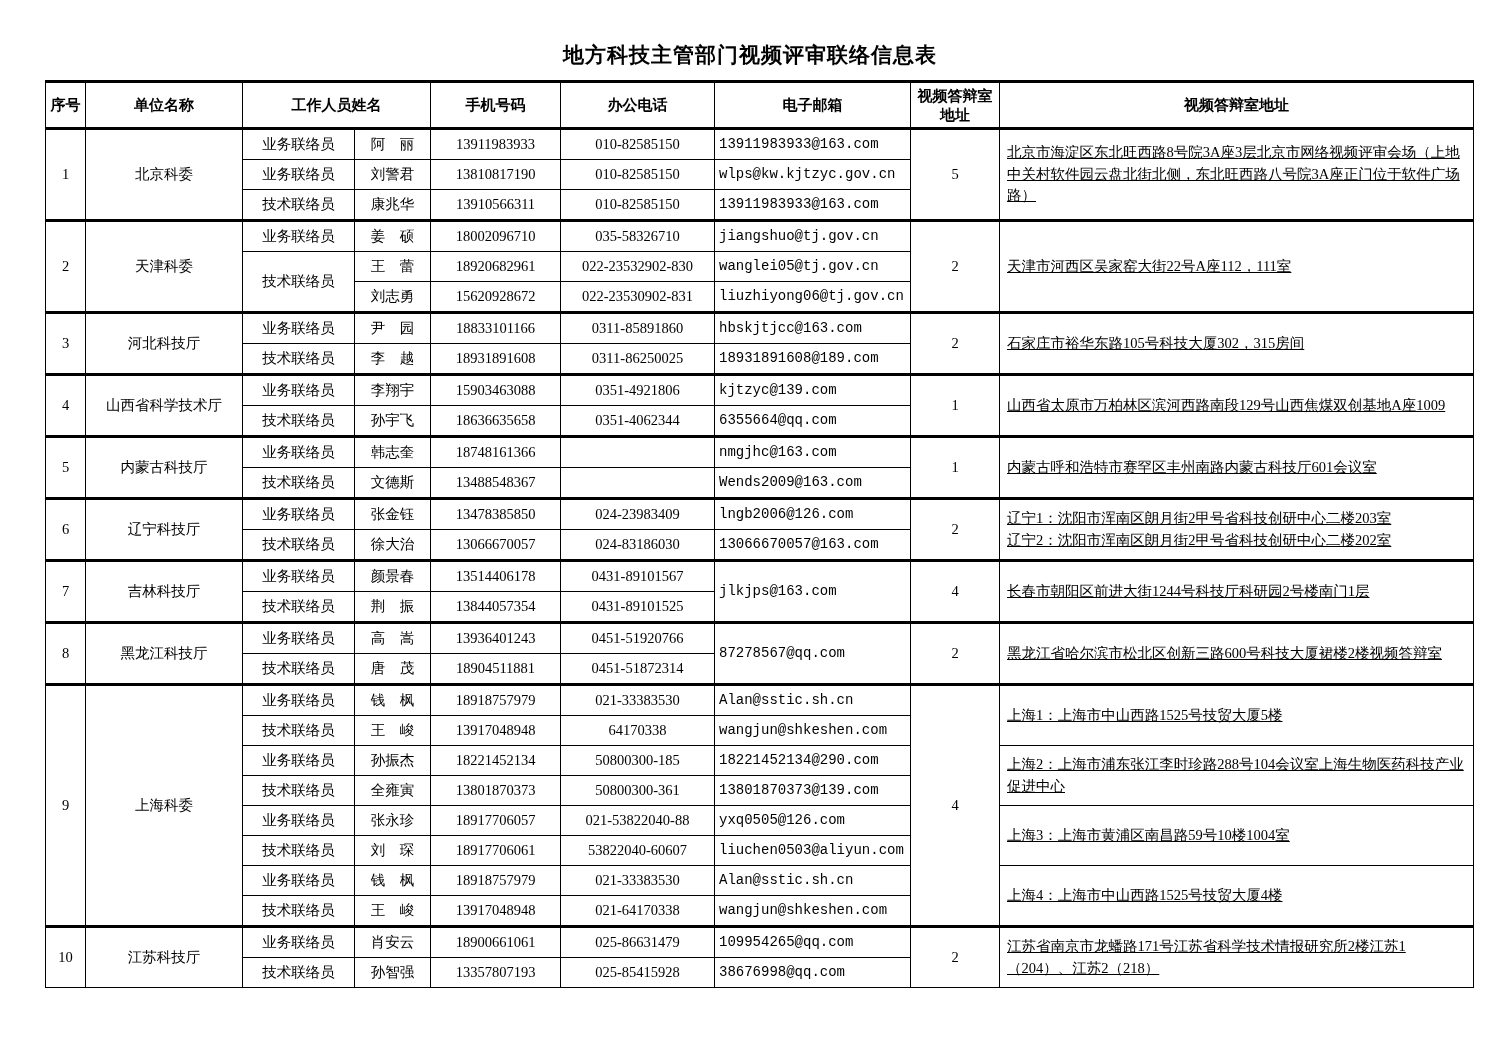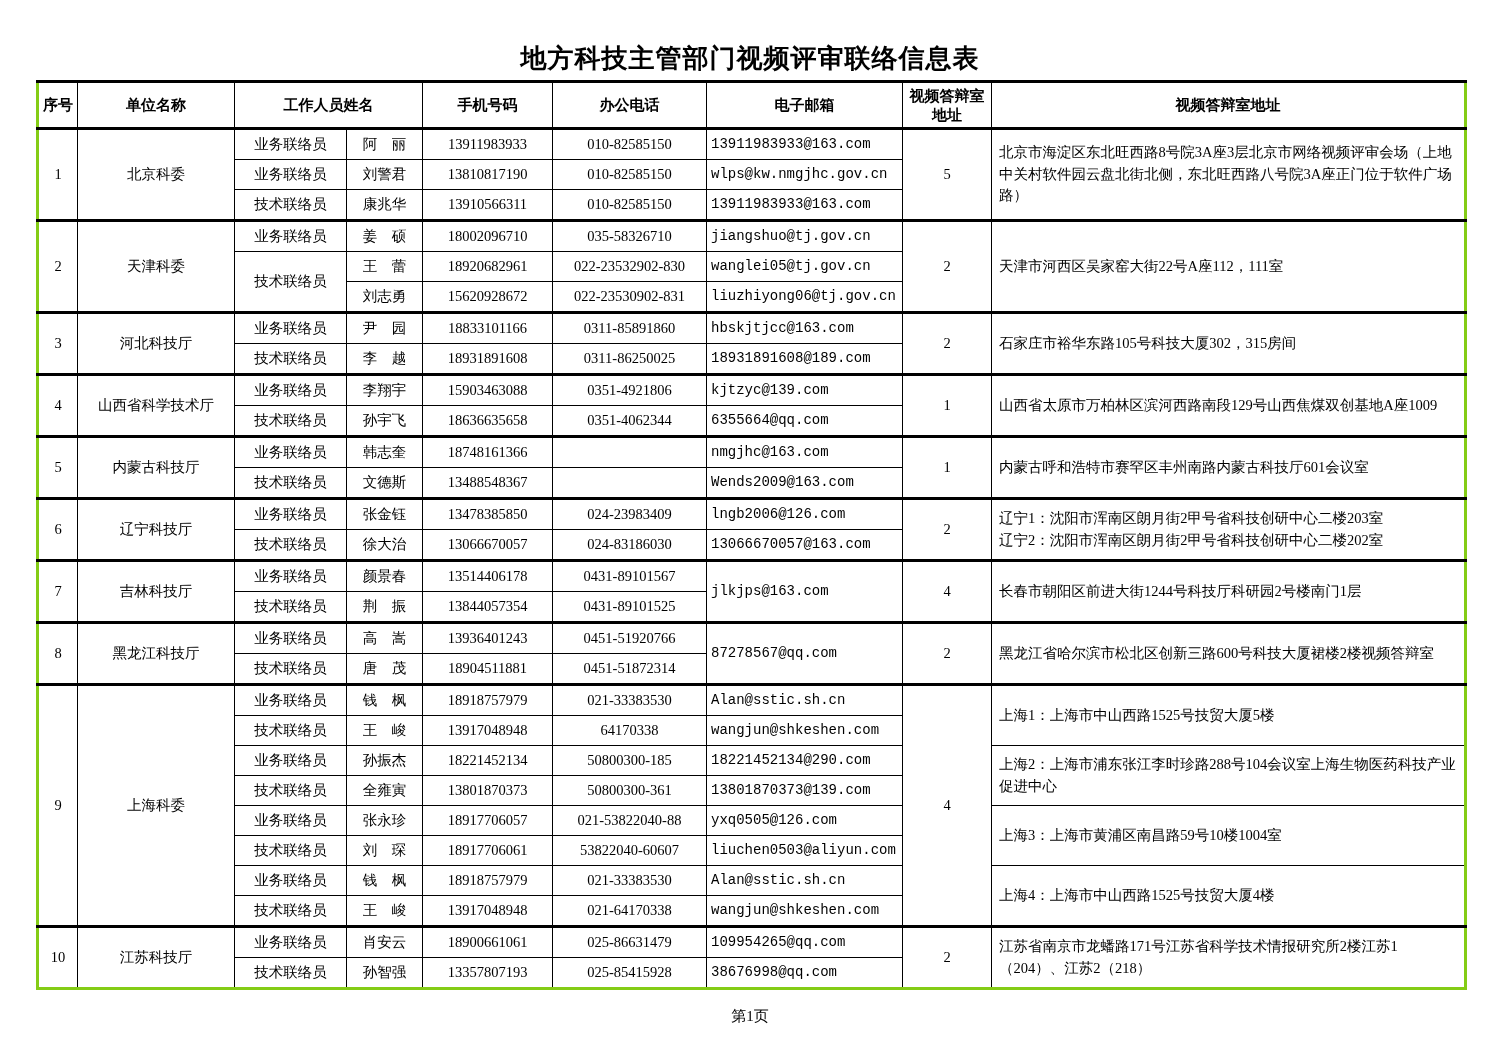--- a/index.html
+++ b/index.html
@@ -2,48 +2,48 @@
 <html><head>
 <meta charset="utf-8">
 <style>
   html,body { margin:0; padding:0; background:#ffffff; }
   .page {
     position:relative; width:1500px; height:1061px; background:#ffffff;
     font-family:"Liberation Serif", serif; color:#000; overflow:hidden;
   }
   .title {
     position:absolute; left:0; top:41px; width:100%; text-align:center;
-    font-family:Liberation Serif, serif; font-weight:bold; font-size:26px;
+    font-family:Liberation Serif, serif; font-weight:bold; font-size:21px;
     letter-spacing:1px;
   }
   table.contact {
-    position:absolute; left:36px; top:80px; width:1428px;
+    position:absolute; left:45px; top:80px; width:1428px;
     border-collapse:collapse; table-layout:fixed;
-    border:3px solid #84cc16;
+    border:1px solid #84cc16;
   }
   .contact th, .contact td {
     border-style:solid; border-color:#000;
     border-width:1px 1.5px;
     overflow:hidden;
   }
   .contact thead th {
     font-family:"Liberation Sans", sans-serif; font-weight:bold; font-size:15px;
     height:42px; text-align:center; vertical-align:middle; line-height:1.3;
     padding:1px 4px; border-top-width:3px; border-bottom-width:3px;
   }
   .contact tbody td {
     height:29px; text-align:center; vertical-align:middle;
     font-size:14.5px; padding:0 2px; line-height:1.25;
   }
   .contact tbody tr.gs > td { border-top-width:3px; }
   .c-unit { font-size:15px;margin-top:22px; }
   .c-em   { text-align:left !important; padding-left:4px !important; font-size:14px !important;font-family:Liberation Mono, monospace; }
   .c-addr {
     text-align:left !important; padding:2px 8px 2px 7px !important;
-    line-height:21.5px !important; white-space:pre-line;
+    line-height:21.5px !important; white-space:pre-line;text-decoration:underline;
   }
   .sh { border-top-width:2px; border-bottom-width:2px; }
   .footer {
     position:absolute; left:0; top:1007px; width:100%; text-align:center;
     font-size:15px;
   }
 </style>
 </head>
 <body>
 
@@ -85,21 +85,21 @@
         <td class="c-off">010-82585150</td>
         <td class="c-em">13911983933@163.com</td>
         <td class="c-cnt" rowspan="3">5</td>
         <td class="c-addr" rowspan="3">北京市海淀区东北旺西路8号院3A座3层北京市网络视频评审会场（上地中关村软件园云盘北街北侧，东北旺西路八号院3A座正门位于软件广场路）</td>
       </tr>
       <tr>
         <td class="c-role">业务联络员</td>
         <td class="c-name">刘警君</td>
         <td class="c-mob">13810817190</td>
         <td class="c-off">010-82585150</td>
-        <td class="c-em">wlps@kw.nmgjhc.gov.cn</td>
+        <td class="c-em">wlps@kw.kjtzyc.gov.cn</td>
       </tr>
       <tr>
         <td class="c-role">技术联络员</td>
         <td class="c-name">康兆华</td>
         <td class="c-mob">13910566311</td>
         <td class="c-off">010-82585150</td>
         <td class="c-em">13911983933@163.com</td>
       </tr>
 
       <tr class="gs">
@@ -319,14 +319,13 @@
         <td class="c-role">技术联络员</td>
         <td class="c-name">孙智强</td>
         <td class="c-mob">13357807193</td>
         <td class="c-off">025-85415928</td>
         <td class="c-em">38676998@qq.com</td>
       </tr>
 
     </tbody>
   </table>
 
-  <div class="footer">第1页</div>
 </div>
 
 </body></html>

